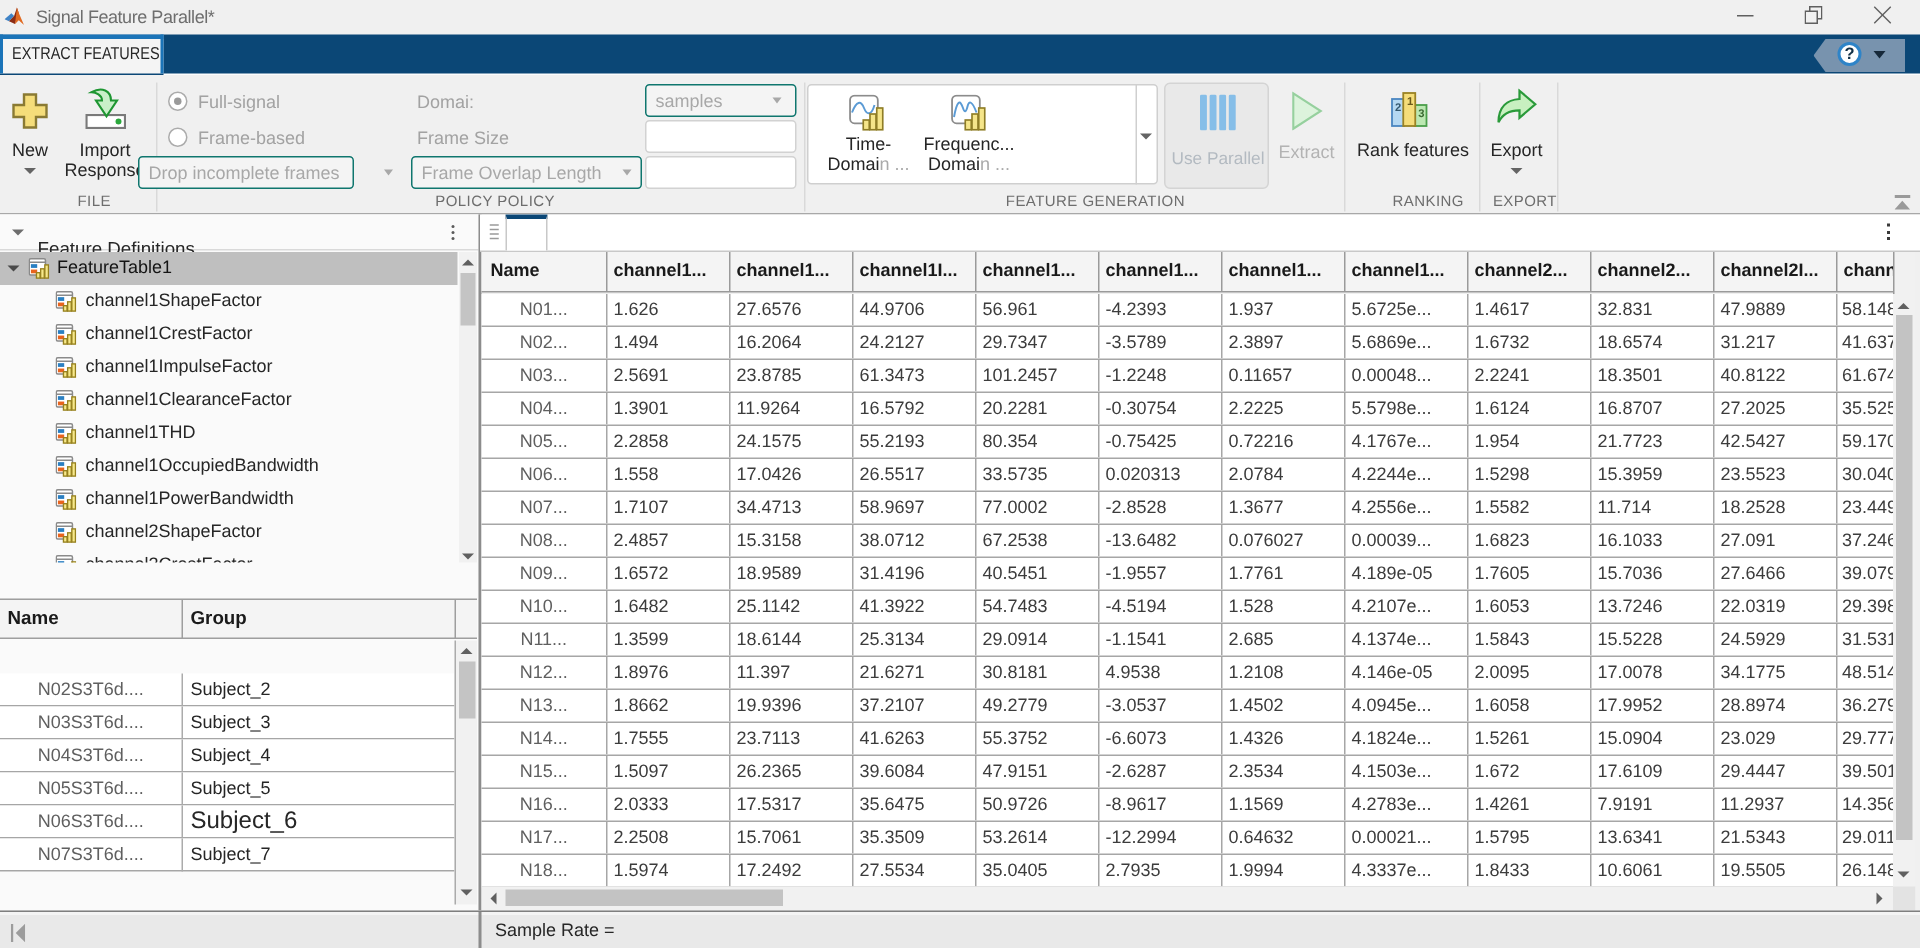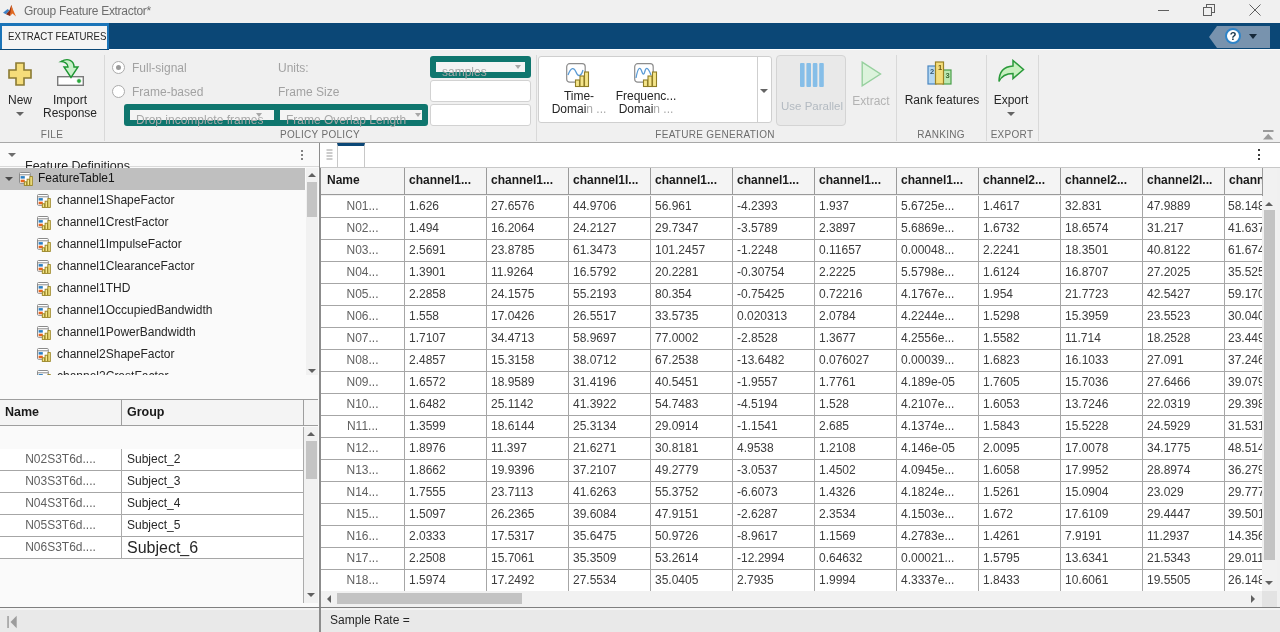--- a/index.html
+++ b/index.html
@@ -1,38 +1,38 @@
 <!DOCTYPE html>
 <html><head><meta charset="utf-8"><style>
 *{margin:0;padding:0;box-sizing:border-box}
 body{width:1280px;height:632px;overflow:hidden;font-family:"Liberation Sans",sans-serif;background:#f0f0f0}
 .abs{position:absolute}
-.lbl{position:absolute;font-size:10px;color:#6d6d6d;text-align:center;letter-spacing:0.3px}
+.lbl{position:absolute;font-size:10px;color:#6d6d6d;text-align:right;letter-spacing:0.3px}
 .btxt{position:absolute;font-size:12px;color:#262626;text-align:center;line-height:13px}
 .gtxt{position:absolute;font-size:12px;color:#a2a2a2}
-.combo{position:absolute;height:22px;background:#f4f4f4;border:6px solid #0f766e;border-radius:3px;font-size:12px;color:#a8a8a8;line-height:20px;padding-left:6px}
+.combo{position:absolute;height:22px;background:#f4f4f4;border:1px solid #0f766e;border-radius:3px;font-size:12px;color:#a8a8a8;line-height:20px;padding-left:6px}
 .tbox{position:absolute;height:22px;background:#fff;border:1px solid #d2d2d2;border-radius:3px}
 .dar{position:absolute;width:0;height:0;border-left:4px solid transparent;border-right:4px solid transparent;border-top:4px solid #646464}
 .dar2{position:absolute;width:0;height:0;border-left:3.5px solid transparent;border-right:3.5px solid transparent;border-top:4px solid #a8a8a8}
 .hcell{display:inline-block;height:26px;border-right:1px solid #9a9a9a;font-weight:bold;font-size:12px;color:#1a1a1a;line-height:25px;padding-left:7px;vertical-align:top;overflow:hidden;white-space:nowrap}
 .dcell{display:inline-block;height:21px;border-right:1px solid #a6a6a6;font-size:12px;color:#3c3c3c;line-height:21px;padding-left:4px;vertical-align:top;overflow:hidden;white-space:nowrap}
 .drow{position:absolute;left:321px;width:941px;height:22px;border-bottom:1px solid #a6a6a6;background:#fff;white-space:nowrap;overflow:hidden}
 .mrow{position:absolute;left:0;width:303px;height:22px;border-bottom:1px solid #a6a6a6;background:#fff}
 .dots{position:absolute;width:2px;height:2px;background:#5a5a5a;border-radius:50%}
 .uar{position:absolute;width:0;height:0;border-left:4px solid transparent;border-right:4px solid transparent;border-bottom:4px solid #646464}
 .lar{position:absolute;width:0;height:0;border-top:4px solid transparent;border-bottom:4px solid transparent;border-right:4px solid #646464}
 .rar{position:absolute;width:0;height:0;border-top:4px solid transparent;border-bottom:4px solid transparent;border-left:4px solid #646464}
 </style></head><body>
 <div class="abs" style="left:0;top:0;width:1280px;height:23px;background:#f0f0f0">
 <svg class="abs" style="left:3px;top:4px" width="16" height="15" viewBox="0 0 16 15">
 <path d="M0,8.8 L4.6,4.9 L6.4,6.6 L3,10.2 Z" fill="#3f83c6"></path>
 <path d="M3,10.2 L6.4,6.6 L8.3,1 L9.4,4.3 L7,12 Z" fill="#8c2d15"></path>
 <path d="M8.3,1 L9.4,4.3 L13,12.6 L9.5,9.5 L7,12 Z" fill="#e16a22"></path>
 </svg>
-<div class="abs" style="left:24px;top:0;height:23px;line-height:23px;font-size:12px;color:#6e6e6e;letter-spacing:-0.3px">Group Feature Extractor*</div>
+<div class="abs" style="left:24px;top:0;height:23px;line-height:23px;font-size:12px;color:#6e6e6e;letter-spacing:-0.3px">Signal Feature Parallel*</div>
 <div class="abs" style="left:1158px;top:10px;width:11px;height:1px;background:#5f5f5f"></div>
 <svg class="abs" style="left:1203px;top:4px" width="12" height="12" viewBox="0 0 12 12" fill="none" stroke="#5f5f5f">
 <rect x="3.5" y="0.5" width="8" height="8"></rect>
       <rect x="0.5" y="3.5" width="8" height="8" fill="#f0f0f0"></rect>
     </svg>
 <svg class="abs" style="left:1249px;top:4px" width="12" height="12" viewBox="0 0 12 12" stroke="#5f5f5f">
       <line x1="0.5" y1="0.5" x2="11.5" y2="11.5"></line>
       <line x1="11.5" y1="0.5" x2="0.5" y2="11.5"></line>
     </svg>
 </div>
@@ -61,23 +61,23 @@
 <path d="M6,3.5 C13,-0.5 19,2.5 19,9 L23,9 L16,19.5 L9,9 L13,9 C13,5.5 9,3.5 6,3.5 Z" fill="#c9f0c9" stroke="#1e9632" stroke-width="1.4"></path>
 <circle cx="24" cy="23" r="2.4" fill="#2aa83c" stroke="#fff" stroke-width="0.8"></circle>
     </svg>
 <div class="btxt" style="left:34px;top:44px;width:72px">Import<br>Response</div>
 <div class="lbl" style="left:30px;top:79px;width:44px">FILE</div>
 <div class="abs" style="left:112px;top:11px;width:13px;height:13px;border-radius:50%;border:1px solid #ababab;background:#fff"></div>
 <div class="abs" style="left:116px;top:15px;width:5px;height:5px;border-radius:50%;background:#9a9a9a"></div>
 <div class="gtxt" style="left:132px;top:11px">Full-signal</div>
 <div class="abs" style="left:112px;top:35px;width:13px;height:13px;border-radius:50%;border:1px solid #ababab;background:#fff"></div>
 <div class="gtxt" style="left:132px;top:35px">Frame-based</div>
-<div class="combo" style="left:124px;top:54px;width:162px">Drop incomplete frames</div>
+<div class="combo" style="left:92px;top:54px;width:144px">Drop incomplete frames</div>
 <div class="dar2" style="left:256px;top:63px"></div>
-<div class="gtxt" style="left:278px;top:11px">Units:</div>
+<div class="gtxt" style="left:278px;top:11px">Domai:</div>
 <div class="gtxt" style="left:278px;top:35px">Frame Size</div>
 <div class="combo" style="left:274px;top:54px;width:154px">Frame Overlap Length</div>
 <div class="dar2" style="left:415px;top:63px"></div>
 <div class="combo" style="left:430px;top:6px;width:101px">samples</div>
 <div class="dar2" style="left:515px;top:15px"></div>
 <div class="tbox" style="left:430px;top:30px;width:101px"></div>
 <div class="tbox" style="left:430px;top:54px;width:101px"></div>
 <div class="lbl" style="left:270px;top:79px;width:100px">POLICY POLICY</div>
 <div class="abs" style="left:538px;top:6px;width:234px;height:67px;background:#fff;border:1px solid #cfcfcf;border-radius:3px"></div>
 <div class="abs" style="left:757px;top:6px;width:1px;height:67px;background:#cfcfcf"></div>
@@ -298,20 +298,25 @@
     </div>
 <div class="mrow" style="top:372px">
 <div class="abs" style="left:0;top:0;width:121px;text-align:center;font-size:12px;color:#5f5f5f;line-height:21px">N05S3T6d....</div>
 <div class="abs" style="left:121px;top:0;width:1px;height:22px;background:#ababab"></div>
 <div class="abs" style="left:127px;top:0;font-size:12px;color:#262626;line-height:21px">Subject_5</div>
     </div>
 <div class="mrow" style="top:394px">
 <div class="abs" style="left:0;top:0;width:121px;text-align:center;font-size:12px;color:#5f5f5f;line-height:21px">N06S3T6d....</div>
 <div class="abs" style="left:121px;top:0;width:1px;height:22px;background:#ababab"></div>
 <div class="abs" style="left:127px;top:0;font-size:16px;color:#262626;line-height:21px">Subject_6</div>
+    </div>
+<div class="mrow" style="top:416px">
+<div class="abs" style="left:0;top:0;width:121px;text-align:center;font-size:12px;color:#5f5f5f;line-height:21px">N07S3T6d....</div>
+<div class="abs" style="left:121px;top:0;width:1px;height:22px;background:#ababab"></div>
+<div class="abs" style="left:127px;top:0;font-size:12px;color:#262626;line-height:21px">Subject_7</div>
     </div>
 <div class="abs" style="left:303px;top:284px;width:15px;height:176px;background:#f1f1f1;border-left:1px solid #ababab">
 <div class="uar" style="left:3px;top:5px;border-bottom-color:#606060"></div>
 <div class="abs" style="left:2px;top:14px;width:11px;height:38px;background:#c4c4c4"></div>
 <div class="dar" style="left:3px;top:166px;border-top-color:#606060"></div>
     </div>
 </div>
 <div class="abs" style="left:319px;top:143px;width:2px;height:464px;background:#8c8c8c"></div>
 <div class="abs" style="left:320px;top:143px;width:960px;height:25px;background:#fff;border-bottom:1px solid #c8c8c8">
 <svg class="abs" style="left:6px;top:6px" width="7" height="11" viewBox="0 0 7 11" stroke="#9a9a9a">

